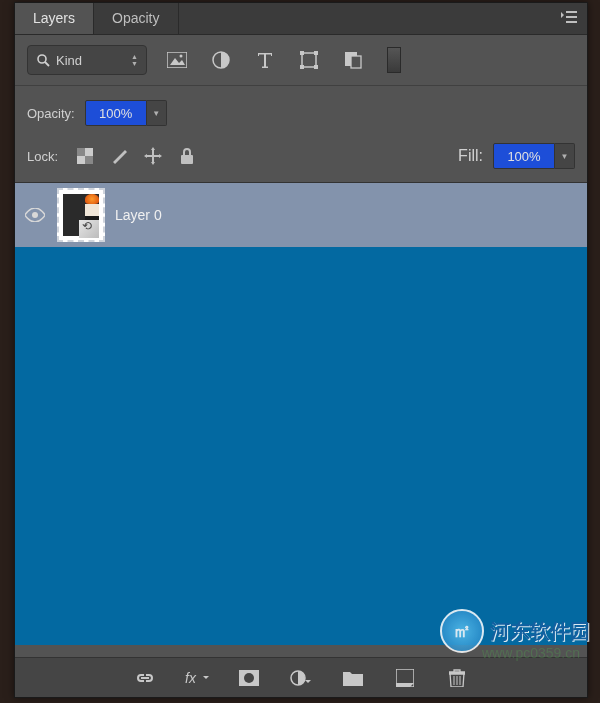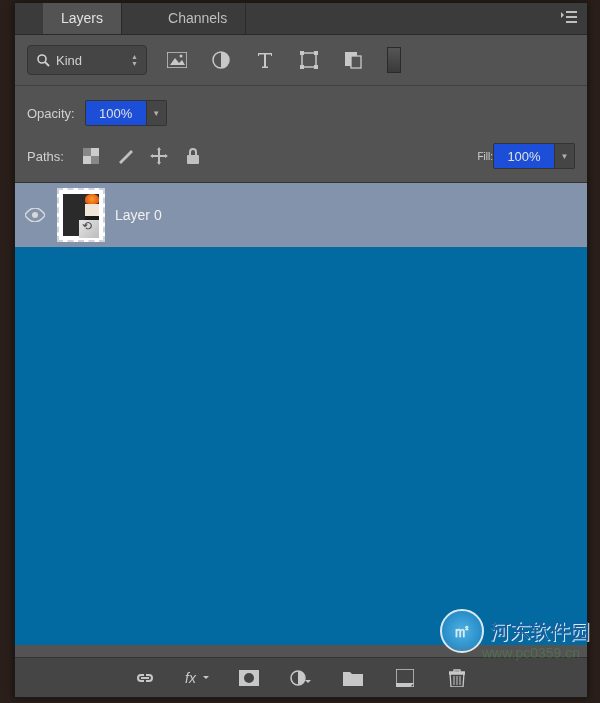--- a/index.html
+++ b/index.html
@@ -1,19 +1,19 @@
 <!DOCTYPE html>
 <html><head>
 <meta charset="utf-8">
 <style>
 * { margin: 0; padding: 0; box-sizing: border-box; font-family: "Segoe UI", Tahoma, sans-serif; }
 body { background: #2a1f1a; width: 600px; height: 703px; overflow: hidden; position: relative; }
 .panel { position: absolute; left: 14px; top: 2px; width: 574px; height: 696px; background: #535353; border: 1px solid #1a1a1a; box-shadow: 0 0 8px rgba(0,0,0,0.5); }
 .tabs { display: flex; background: #3b3b3b; height: 32px; border-bottom: 1px solid #2a2a2a; }
-.tab { padding: 7px 18px; font-size: 14px; color: #bfbfbf; cursor: pointer; border-right: 1px solid #2a2a2a; margin-left: 28px; }
+.tab { padding: 7px 18px; font-size: 14px; color: #bfbfbf; cursor: pointer; border-right: 1px solid #2a2a2a; }
 .tab.active { background: #535353; color: #e2e2e2; }
 .flyout { margin-left: auto; padding: 8px 10px; color: #bfbfbf; cursor: pointer; }
 .row { display: flex; align-items: center; padding: 10px 12px; gap: 4px; }
 .filter-row { border-bottom: 1px solid #404040; }
 .kind-dd { display: flex; align-items: center; background: #454545; border: 1px solid #333; border-radius: 4px; padding: 4px 8px; height: 30px; width: 120px; gap: 6px; cursor: pointer; }
 .kind-dd .mag { color: #d0d0d0; font-size: 15px; }
 .kind-dd .lbl { color: #d0d0d0; font-size: 13px; flex: 1; }
 .stepper { display: flex; flex-direction: column; gap: 0; margin-left: 4px; }
 .stepper span { font-size: 7px; color: #b0b0b0; line-height: 7px; }
 .fbtn { width: 28px; height: 28px; display: flex; align-items: center; justify-content: center; color: #c8c8c8; cursor: pointer; margin-left: 12px; }
@@ -22,21 +22,21 @@
 .blend-dd { flex: 1; max-width: 268px; height: 30px; background: #454545; border: 1px solid #333; border-radius: 3px; display: flex; align-items: center; padding: 0 10px; color: #d8d8d8; font-size: 13px; cursor: pointer; }
 .blend-dd .stepper { margin-left: auto; }
 .olabel { color: #d0d0d0; font-size: 13px; }
 .pct-box { display: flex; align-items: center; }
 .pct-inp { width: 62px; height: 26px; background: #1d4ed8; border: 1px solid #333; color: #e0e0e0; font-size: 13px; text-align: center; border-radius: 2px 0 0 2px; }
 .pct-dd { width: 20px; height: 26px; background: #454545; border: 1px solid #333; border-left: none; display: flex; align-items: center; justify-content: center; cursor: pointer; border-radius: 0 2px 2px 0; }
 .pct-dd span { font-size: 8px; color: #b0b0b0; }
 .lock-row { padding-top: 6px; padding-bottom: 12px; border-bottom: 1px solid #333; gap: 0; }
 .llabel { color: #d0d0d0; font-size: 13px; margin-right: 10px; }
 .lbtn { width: 34px; height: 28px; display: flex; align-items: center; justify-content: center; color: #c0c0c0; cursor: pointer; }
-.fill-label { color: #d0d0d0; font-size: 10px; margin-left: auto; }
+.fill-label { color: #d0d0d0; font-size: 16px; margin-left: auto; margin-right: 10px; }
 .layers-list { background: #0369a1; height: 462px; overflow: auto; }
 .layer-row { display: flex; align-items: center; height: 64px; padding: 0 8px; gap: 10px; }
 .layer-row.selected { background: #8393ac; }
 .eye { width: 24px; display: flex; align-items: center; justify-content: center; color: #d8d8d8; cursor: pointer; }
 .thumb { width: 48px; height: 54px; background: #fff; border: 2px dashed #cfd4dc; position: relative; }
 .thumb-inner { position: absolute; inset: 4px; background: linear-gradient(180deg,#2a2a2a 0%, #2a2a2a 100%); }
 .thumb-char { position: absolute; left: 12px; top: 4px; width: 20px; height: 30px; }
 .thumb-fire { position: absolute; left: 14px; top: 0; width: 14px; height: 10px; background: radial-gradient(circle,#ff9a2a 0%, #e05a10 80%); border-radius: 50% 50% 30% 30%; }
 .thumb-body { position: absolute; left: 14px; top: 10px; width: 14px; height: 18px; background: #f0e6d8; }
 .thumb-short { position: absolute; left: 14px; top: 22px; width: 14px; height: 8px; background: #1a1a1a; }
@@ -51,21 +51,21 @@
 .wm-url { position: absolute; right: 20px; bottom: 42px; font-size: 14px; color: rgba(80,160,80,0.35); }
 svg { display: block; }
 </style>
 </head>
 <body>
 
 <div class="panel">
 
   <div class="tabs">
     <div class="tab active">Layers</div>
-    <div class="tab">Channels</div>
+    <div class="tab">Opacity</div>
     <div class="flyout">
       <svg width="16" height="12" viewBox="0 0 16 12">
           <path d="M0 1 L3 4 L0 7 Z M5 0 h11 v2 h-11z M5 5 h11 v2 h-11z M5 10 h11 v2 h-11z" fill="#bfbfbf"></path>
         </svg>
     </div>
   </div>
 
   <div class="row filter-row">
     <div class="kind-dd">
       <span class="mag">
@@ -120,21 +120,21 @@
     <span class="olabel">Opacity:</span>
     <div class="pct-box">
       <input class="pct-inp" value="100%" style="">
       <div class="pct-dd">
           <span>▼</span>
         </div>
     </div>
   </div>
 
   <div class="row lock-row">
-    <span class="llabel">Paths:</span>
+    <span class="llabel">Lock:</span>
     <div class="lbtn">
       <svg width="16" height="16" viewBox="0 0 16 16">
           <rect x="0" y="0" width="8" height="8" fill="#888"></rect>
           <rect x="8" y="8" width="8" height="8" fill="#888"></rect>
           <rect x="8" y="0" width="8" height="8" fill="#ccc"></rect>
           <rect x="0" y="8" width="8" height="8" fill="#ccc"></rect>
         </svg>
     </div>
     <div class="lbtn">
       <svg width="18" height="18" viewBox="0 0 18 18">

